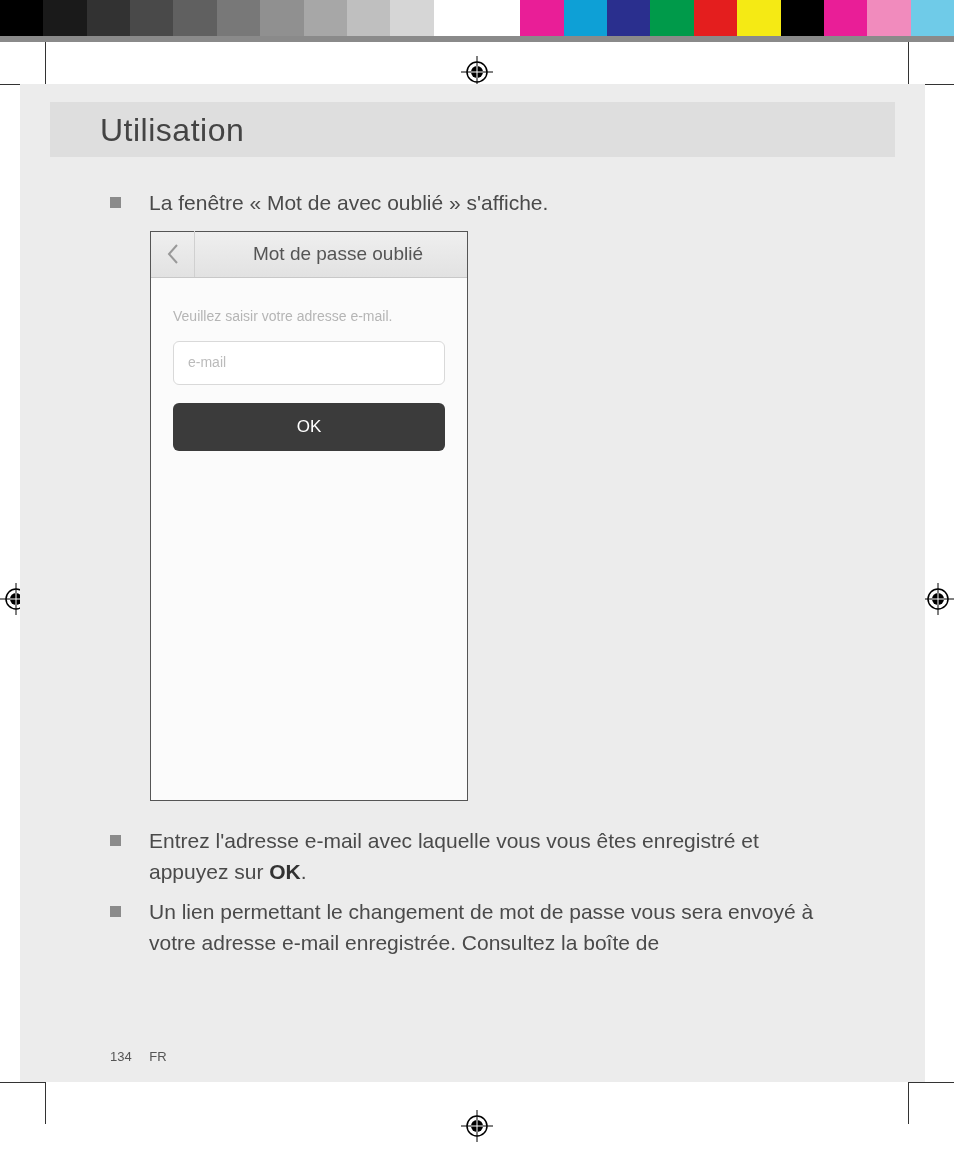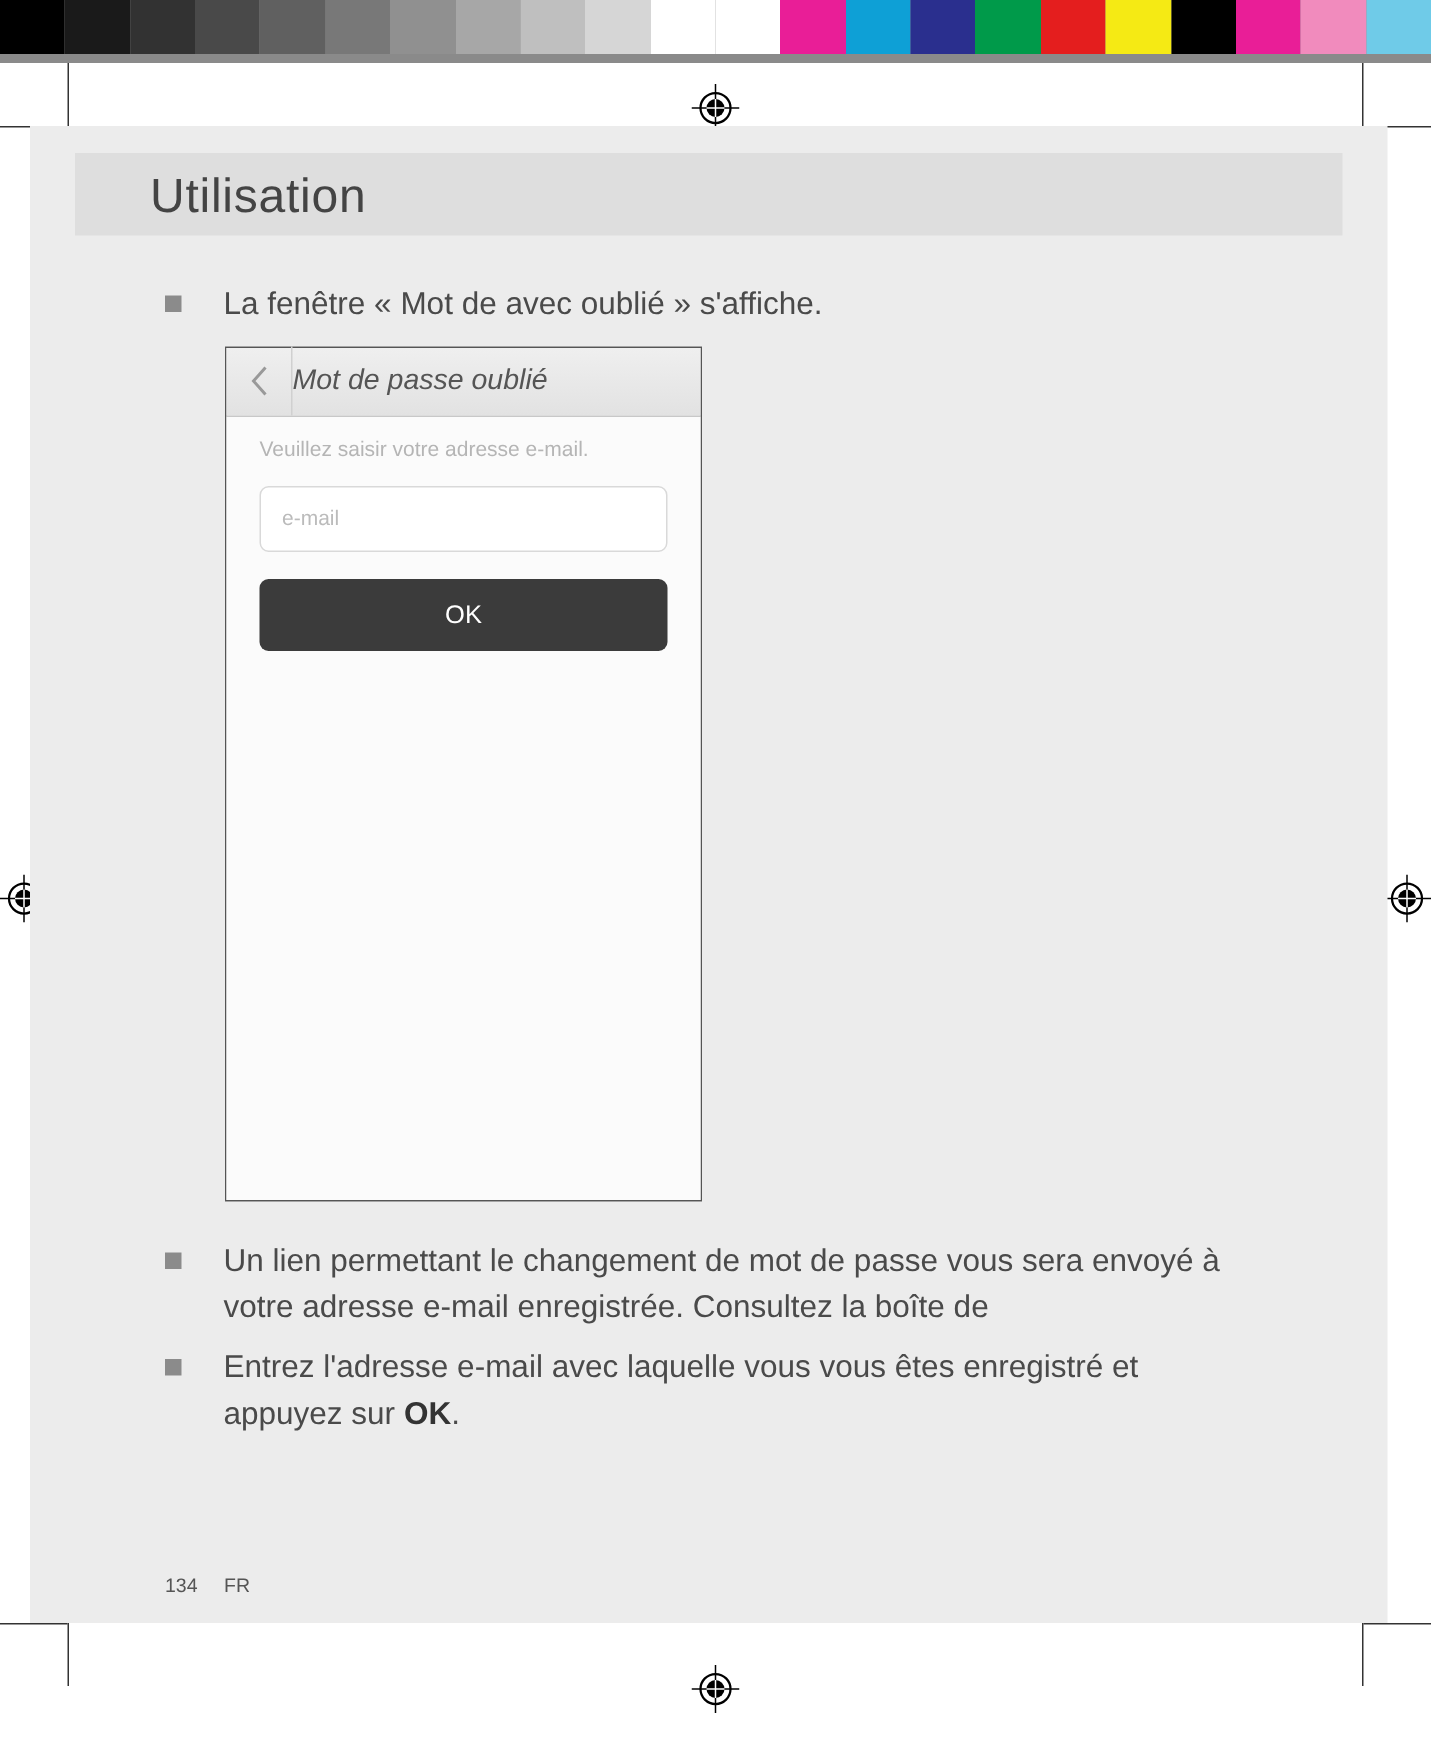--- a/index.html
+++ b/index.html
@@ -108,29 +108,28 @@
     position: relative;
   }
   .phone-back {
     width: 44px; height: 46px;
     display: flex; align-items:center; justify-content:center;
     border-right: 1px solid #d0d0d0;
   }
   .phone-back svg { width:14px; height:22px; }
   .phone-title {
     flex:1;
-    text-align:left;
+    text-align:right;
     font-size: 19px;
     color: #555;
     font-weight: 300;
     padding-right: 44px;
-    font-style: italic;
   }
   .phone-body {
-    padding: 11px 22px 0 22px;
+    padding: 28px 22px 0 22px;
     background: #fbfbfb;
     height: calc(100% - 46px);
   }
   .phone-instr {
     font-size: 14px;
     color: #b5b5b5;
     margin-bottom: 14px;
     font-weight: 300;
   }
   .phone-input {
@@ -279,30 +278,30 @@
             </div>
             <div class="phone-ok">
               <span>OK</span>
             </div>
           </div>
         </div>
       </div>
 
       <div class="bullet-row">
         <div class="bullet"></div>
-        <div class="bullet-text">Un lien permettant le changement de mot de passe vous sera envoyé à votre adresse e-mail enregistrée. Consultez la boîte de</div>
-      </div>
-
-      <div class="bullet-row">
-        <div class="bullet"></div>
         <div class="bullet-text">
           <span>Entrez l'adresse e-mail avec laquelle vous vous êtes enregistré et appuyez sur </span><b>OK</b><span>.</span>
         </div>
       </div>
 
+      <div class="bullet-row">
+        <div class="bullet"></div>
+        <div class="bullet-text">Un lien permettant le changement de mot de passe vous sera envoyé à votre adresse e-mail enregistrée. Consultez la boîte de</div>
+      </div>
+
     </div>
 
     <div class="footer">
       <span class="pn">134</span>
       <span>FR</span>
     </div>
   </div>
 </div>
 
 </body></html>

